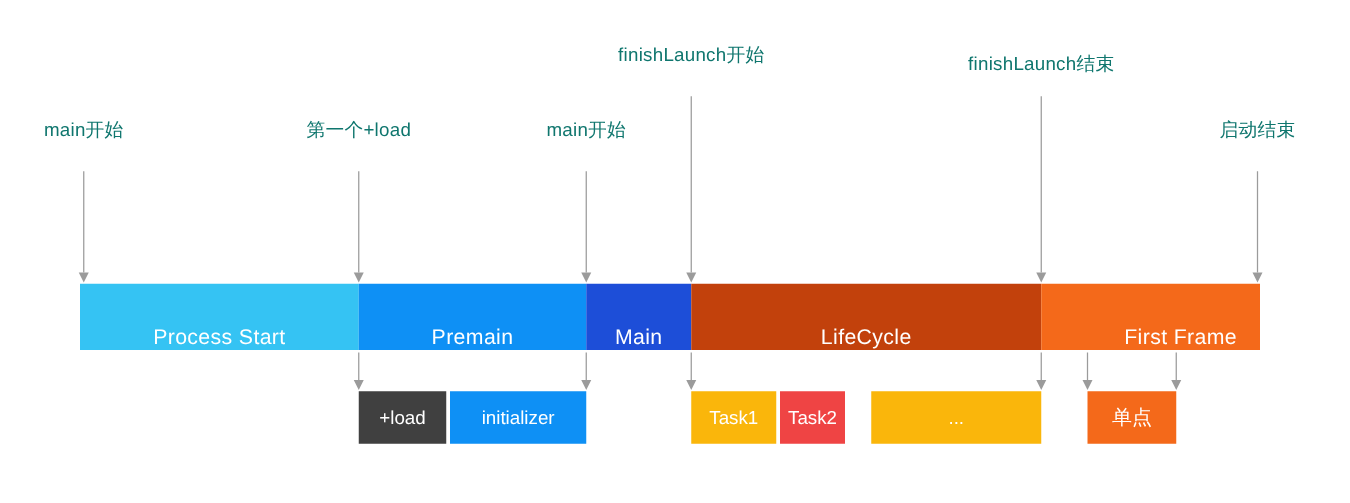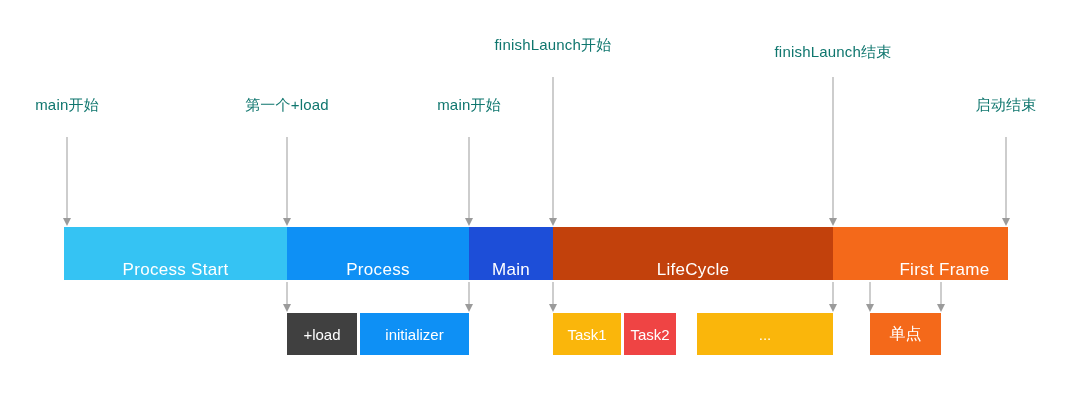--- a/index.html
+++ b/index.html
@@ -91,21 +91,21 @@
       <div class="arrowhead" style="left: 833px; top: 218px; border-top-color: rgb(155, 155, 155);"></div>
       <div class="marker-label" style="left: 1006px; top: 95px;">启动结束</div>
       <div class="connector" style="left: 1006px; top: 137px; height: 81px; background: rgb(155, 155, 155);"></div>
       <div class="arrowhead" style="left: 1006px; top: 218px; border-top-color: rgb(155, 155, 155);"></div>
     </div>
   <div id="bar-layer">
       <div class="bar-seg" style="left: 64px; width: 223px; background: rgb(53, 195, 243);">
         <span>Process Start</span>
       </div>
       <div class="bar-seg" style="left: 287px; width: 182px; background: rgb(14, 144, 245);">
-        <span>Process</span>
+        <span>Premain</span>
       </div>
       <div class="bar-seg" style="left: 469px; width: 84px; background: #1d4ed8;">
         <span>Main</span>
       </div>
       <div class="bar-seg" style="left: 553px; width: 280px; background: #c2410c;">
         <span>LifeCycle</span>
       </div>
       <div class="bar-seg" style="left: 833px; width: 175px; background: rgb(244, 105, 26); padding-left: 48px;">
         <span>First Frame</span>
       </div>

